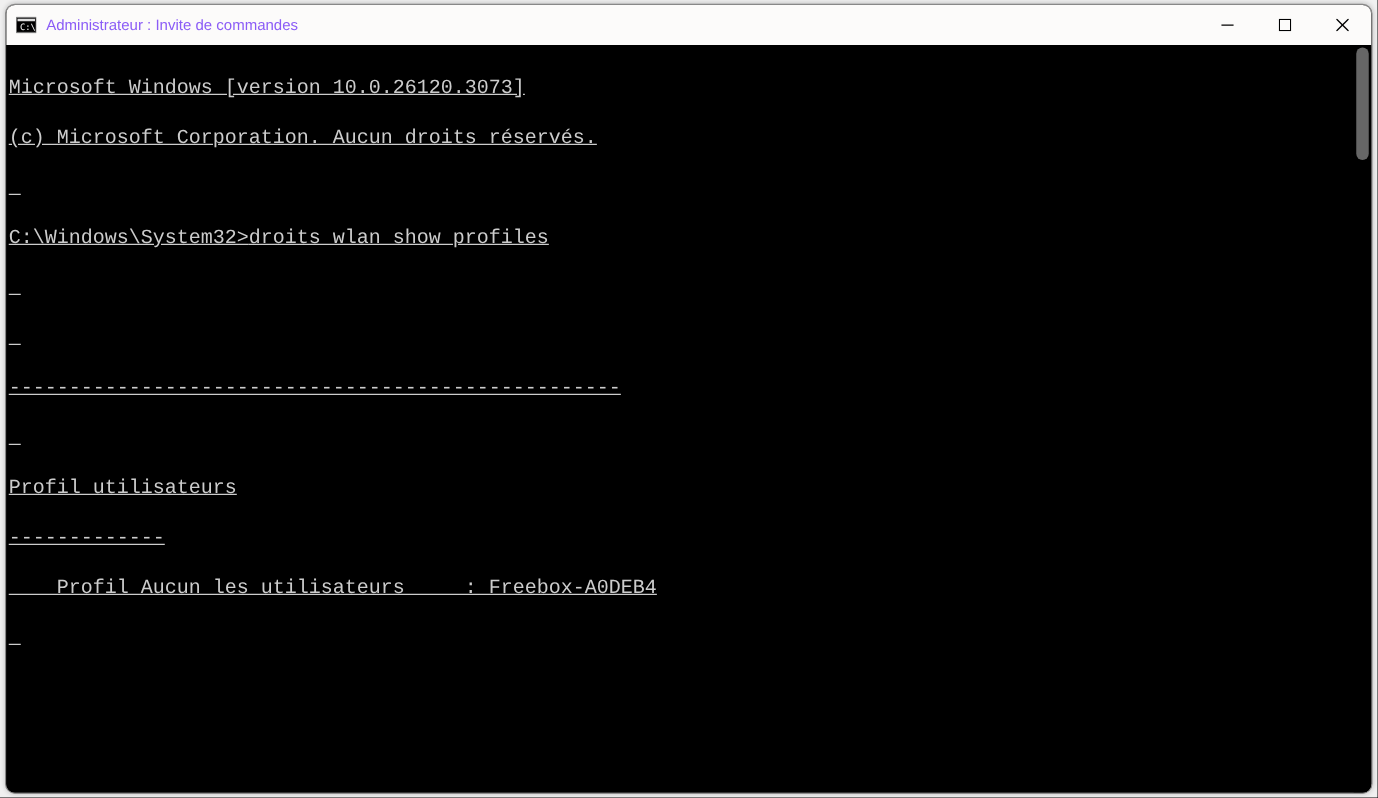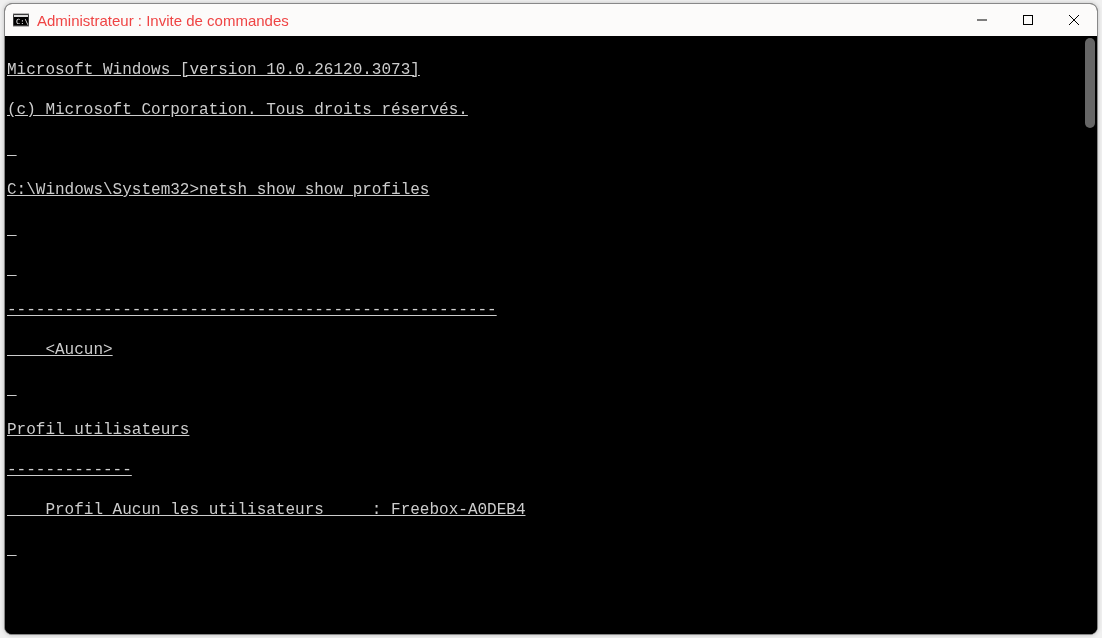--- a/index.html
+++ b/index.html
@@ -34,22 +34,22 @@
     }
     .titlebar-icon {
       width: 16px;
       height: 16px;
       margin-right: 8px;
       display: flex;
       align-items: center;
       justify-content: center;
     }
     .titlebar-title {
-      font-size: 15px;
-      color: #ef4444;
+      font-size: 12px;
+      color: #8b5cf6;
     }
     .titlebar-controls {
       position: absolute;
       right: 0;
       top: 0;
       height: 100%;
       display: flex;
     }
     .titlebar-btn {
       width: 46px;
@@ -122,27 +122,26 @@
         <svg viewBox="0 0 10 10">
             <line x1="0" y1="0" x2="10" y2="10" stroke="#000" stroke-width="1"></line>
             <line x1="10" y1="0" x2="0" y2="10" stroke="#000" stroke-width="1"></line>
           </svg>
       </div>
     </div>
   </div>
   <div class="terminal-body">
     <div class="terminal-content">
 <div class="terminal-line">Microsoft Windows [version 10.0.26120.3073]</div>
-<div class="terminal-line">(c) Microsoft Corporation. Tous droits réservés.</div>
+<div class="terminal-line">(c) Microsoft Corporation. Aucun droits réservés.</div>
 <div class="terminal-line"> </div>
-<div class="terminal-line"><span>C:\Windows\System32&gt;</span><span>netsh show show profiles</span></div>
+<div class="terminal-line"><span>C:\Windows\System32&gt;</span><span>droits wlan show profiles</span></div>
 <div class="terminal-line"> </div>
 <div class="terminal-line"> </div>
 <div class="terminal-line">---------------------------------------------------</div>
-<div class="terminal-line">    &lt;Aucun&gt;</div>
 <div class="terminal-line"> </div>
 <div class="terminal-line">Profil utilisateurs</div>
 <div class="terminal-line">-------------</div>
 <div class="terminal-line">    Profil Aucun les utilisateurs     : Freebox-A0DEB4</div>
 <div class="terminal-line"> </div>
 
 
     </div>
     <div class="scrollbar">
       <div class="scrollbar-thumb"></div>

